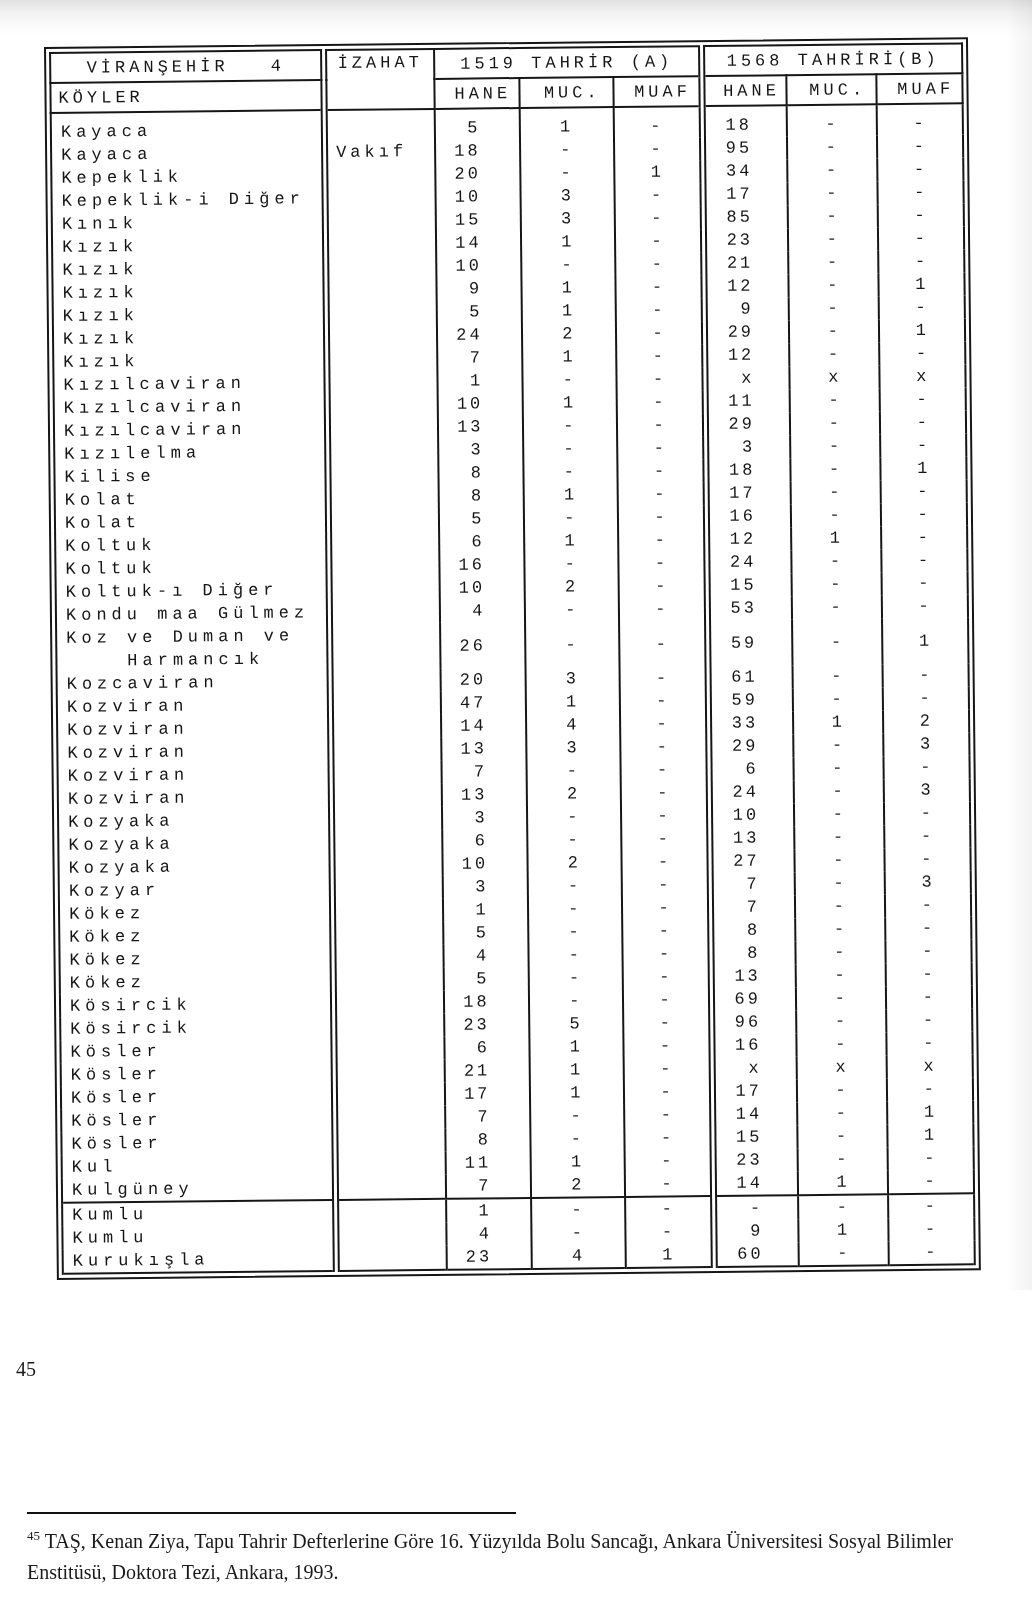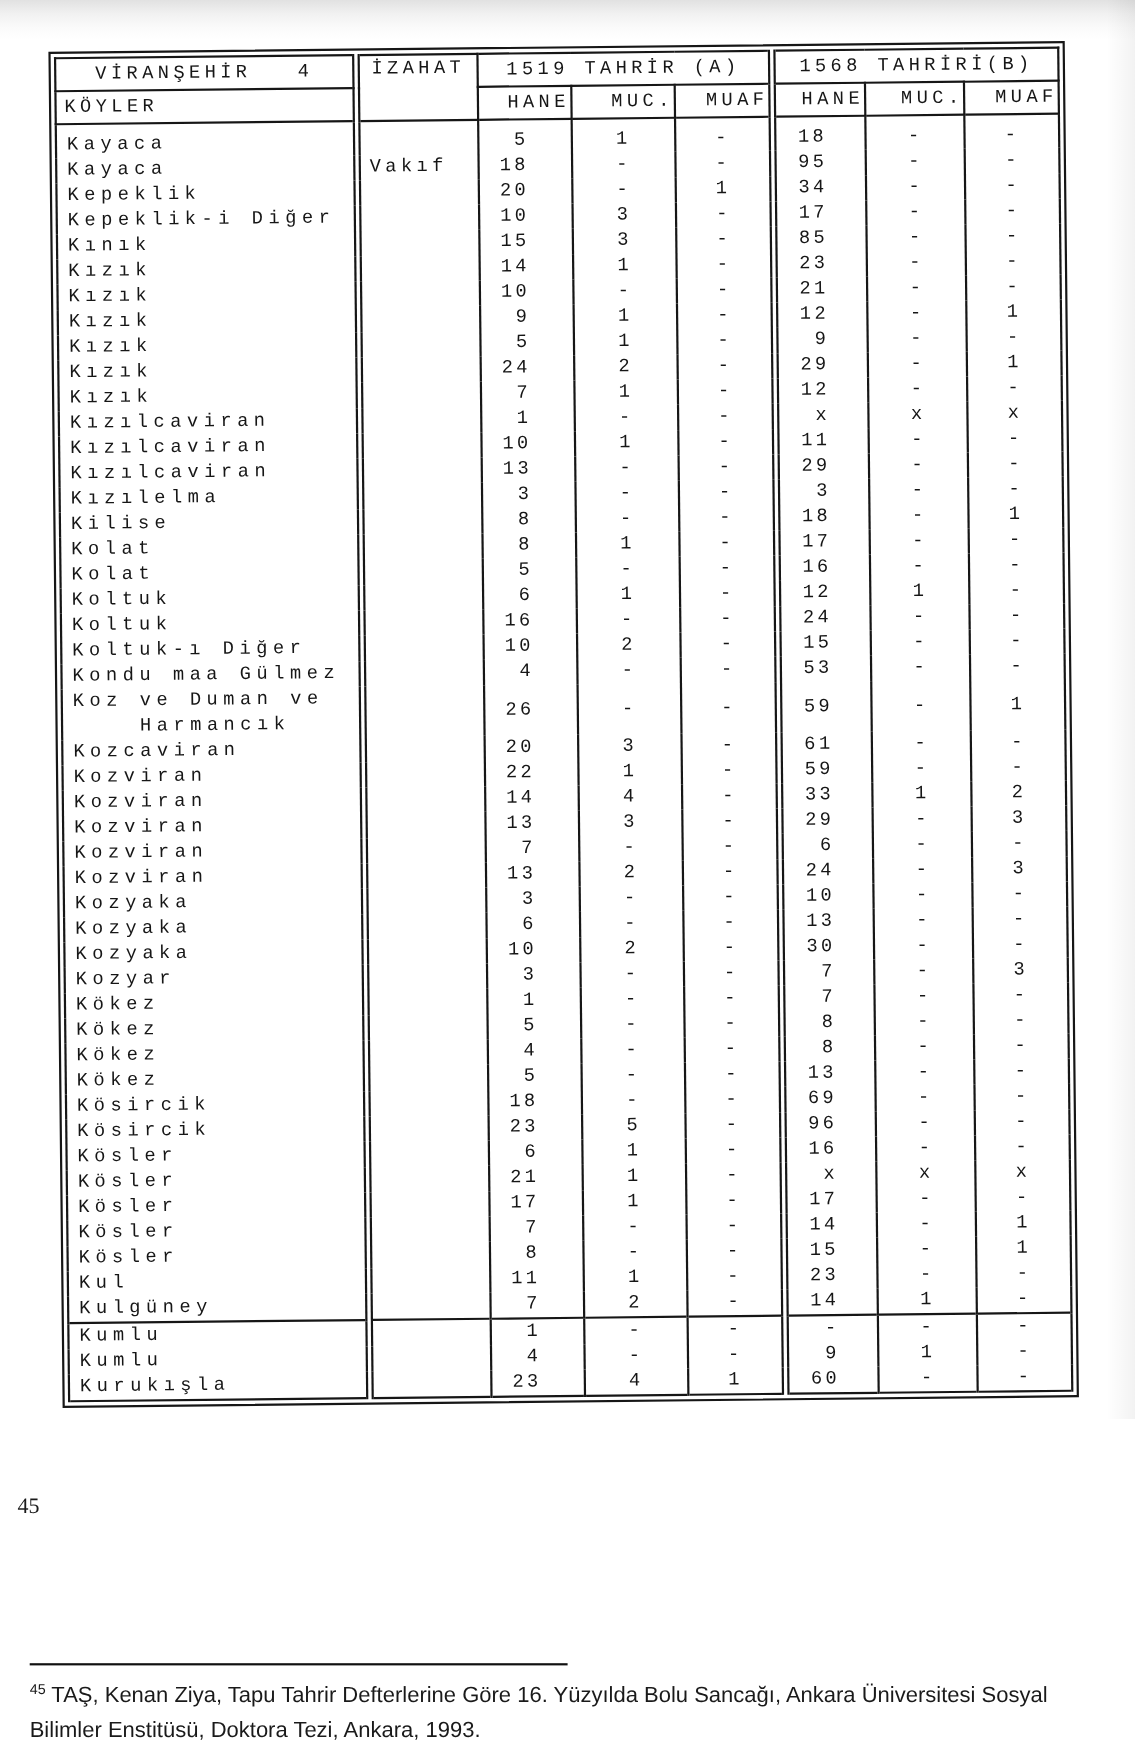--- a/index.html
+++ b/index.html
@@ -30,42 +30,42 @@
     font-family:"Liberation Mono","DejaVu Sans Mono",monospace;
     font-size:17px;color:#161616;border:2px solid #161616;
   }
   th,td{padding:0;font-weight:normal;overflow:hidden;}
   thead th{border:2px solid #161616;height:28px;letter-spacing:4px;}
   th.grp{text-align:center;}
   th.region-cell{vertical-align:middle;}
   .region-flex{display:flex;justify-content:center;gap:42px;align-items:center;}
   th.koyler-cell{text-align:left;padding-left:7px;}
   th.izahat-cell{vertical-align:top;text-align:center;padding-top:3px;}
-  th.sub{text-align:right;padding-left:12px;}
+  th.sub{text-align:center;padding-left:12px;}
   .dbl{border-left:7px double #161616 !important;}
 
   tbody td{
     border-left:2px solid #161616;border-right:2px solid #161616;
     line-height:23px;letter-spacing:3px;
   }
   tbody tr:first-child td{padding-top:7px;}
   td.koy{white-space:pre;text-align:left;padding-left:9px;letter-spacing:5px;}
   td.izahat{text-align:left;padding-left:8px;letter-spacing:4px;}
   td.hane-a{text-align:right;padding-right:38px;}
   td.hane-b{text-align:right;padding-right:34px;}
   td.cen{text-align:center;}
   tr.section-break td{border-top:2px solid #161616;}
 
   .page-number{
     position:absolute;left:16px;top:1358px;font-size:20px;
     font-family:"Liberation Serif", serif;
   }
   .footnote-block{
     position:absolute;left:27px;top:1512px;width:962px;
-    font-family:Liberation Sans, sans-serif;font-size:20px;line-height:1.55;
+    font-family:Liberation Serif, serif;font-size:20px;line-height:1.55;
   }
   .footnote-rule{border:none;border-top:2px solid #111;width:489px;margin:0 0 12px 0;}
   .footnote-text sup{font-size:13px;}
 </style>
 </head>
 <body>
 
 <div class="scan-noise"></div>
 <div class="scan-noise2"></div>
 
@@ -341,21 +341,21 @@
     <td class="hane-a">20</td>
     <td class="cen">3</td>
     <td class="cen">-</td>
     <td class="hane-b dbl">61</td>
     <td class="cen">-</td>
     <td class="cen">-</td>
   </tr>
         <tr class="data-row">
     <td class="koy">Kozviran</td>
     <td class="izahat dbl"></td>
-    <td class="hane-a">22</td>
+    <td class="hane-a">47</td>
     <td class="cen">1</td>
     <td class="cen">-</td>
     <td class="hane-b dbl">59</td>
     <td class="cen">-</td>
     <td class="cen">-</td>
   </tr>
         <tr class="data-row">
     <td class="koy">Kozviran</td>
     <td class="izahat dbl"></td>
     <td class="hane-a">14</td>
@@ -414,21 +414,21 @@
     <td class="hane-b dbl">13</td>
     <td class="cen">-</td>
     <td class="cen">-</td>
   </tr>
         <tr class="data-row">
     <td class="koy">Kozyaka</td>
     <td class="izahat dbl"></td>
     <td class="hane-a">10</td>
     <td class="cen">2</td>
     <td class="cen">-</td>
-    <td class="hane-b dbl">30</td>
+    <td class="hane-b dbl">27</td>
     <td class="cen">-</td>
     <td class="cen">-</td>
   </tr>
         <tr class="data-row">
     <td class="koy">Kozyar</td>
     <td class="izahat dbl"></td>
     <td class="hane-a">3</td>
     <td class="cen">-</td>
     <td class="cen">-</td>
     <td class="hane-b dbl">7</td>

